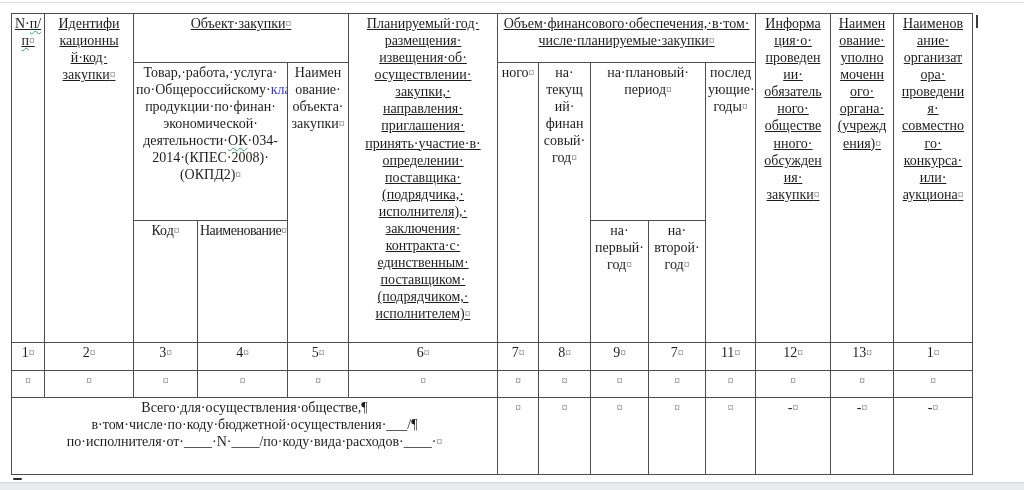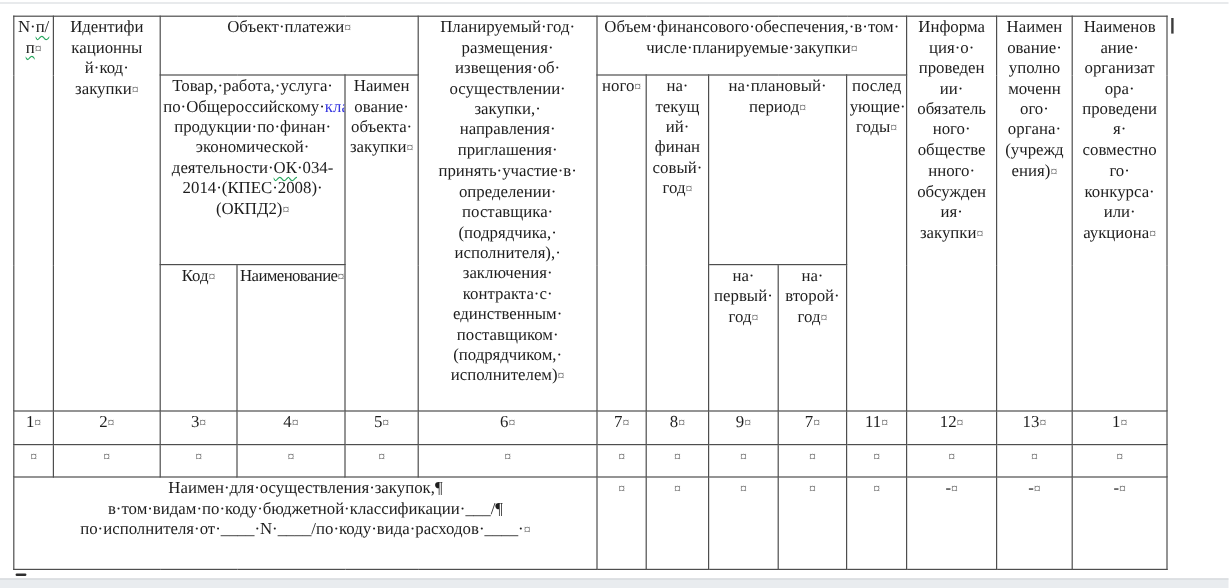--- a/index.html
+++ b/index.html
@@ -51,21 +51,21 @@
     border: 1px solid #3f3f3f;
   }
   table.doc td {
     border: 1px solid #4e4e4e;
     padding: 1px 2px;
     vertical-align: top;
     text-align: center;
     white-space: pre-line;
     overflow: hidden;
   }
-  tr.r1 { height: 49px; }
+  tr.r1 { height: 49px; text-decoration: underline; }
   tr.r2 { height: 158px; }
   tr.r3 { height: 122px; }
   tr.r4 { height: 28px; }
   tr.r5 { height: 27px; }
   tr.r6 { height: 77px; }
   .mk { color: #6f6f6f; font-size: 11.5px; }
   .link { color: #3535e0; cursor: pointer; }
   .sq {
     text-decoration: underline;
     text-decoration-style: wavy;
@@ -103,21 +103,21 @@
         <col style="width:79px">
     </colgroup>
 
     <tbody>
         <tr class="r1">
       <td rowspan="3"><span>N·</span><span class="sq">п/п</span><span class="mk">¤</span></td>
       <td rowspan="3"><span>Идентифи
 кационны
 й·код·
 закупки</span><span class="mk">¤</span></td>
-      <td colspan="3"><span>Объект·платежи</span><span class="mk">¤</span></td>
+      <td colspan="3"><span>Объект·закупки</span><span class="mk">¤</span></td>
       <td rowspan="3"><span>Планируемый·год·
 размещения·
 извещения·об·
 осуществлении·
 закупки,·
 направления·
 приглашения·
 принять·участие·в·
 определении·
 поставщика·
@@ -228,21 +228,21 @@
       <td class="left-top"><span class="mk">¤</span></td>
       <td class="left-top"><span class="mk">¤</span></td>
       <td class="left-top"><span class="mk">¤</span></td>
       <td class="left-top"><span class="mk">¤</span></td>
       <td class="left-top"><span class="mk">¤</span></td>
       <td class="left-top"><span class="mk">¤</span></td>
       <td class="left-top"><span class="mk">¤</span></td>
     </tr>
 
     <tr class="r6">
-      <td colspan="6" class="footer-text"><span>Наимен·для·осуществления·закупок,¶</span><br><span>в·том·видам·по·коду·бюджетной·классификации·___/¶</span><br><span>по·исполнителя·от·____·N·____/по·коду·вида·расходов·____·</span><span class="mk">¤</span></td>
+      <td colspan="6" class="footer-text"><span>Всего·для·осуществления·обществе,¶</span><br><span>в·том·числе·по·коду·бюджетной·осуществления·___/¶</span><br><span>по·исполнителя·от·____·N·____/по·коду·вида·расходов·____·</span><span class="mk">¤</span></td>
       <td class="left-top"><span class="mk">¤</span></td>
       <td class="left-top"><span class="mk">¤</span></td>
       <td class="left-top"><span class="mk">¤</span></td>
       <td class="left-top"><span class="mk">¤</span></td>
       <td class="left-top"><span class="mk">¤</span></td>
       <td class="mid"><span>-</span><span class="mk">¤</span></td>
       <td class="mid"><span>-</span><span class="mk">¤</span></td>
       <td class="mid"><span>-</span><span class="mk">¤</span></td>
     </tr>
   </tbody>

